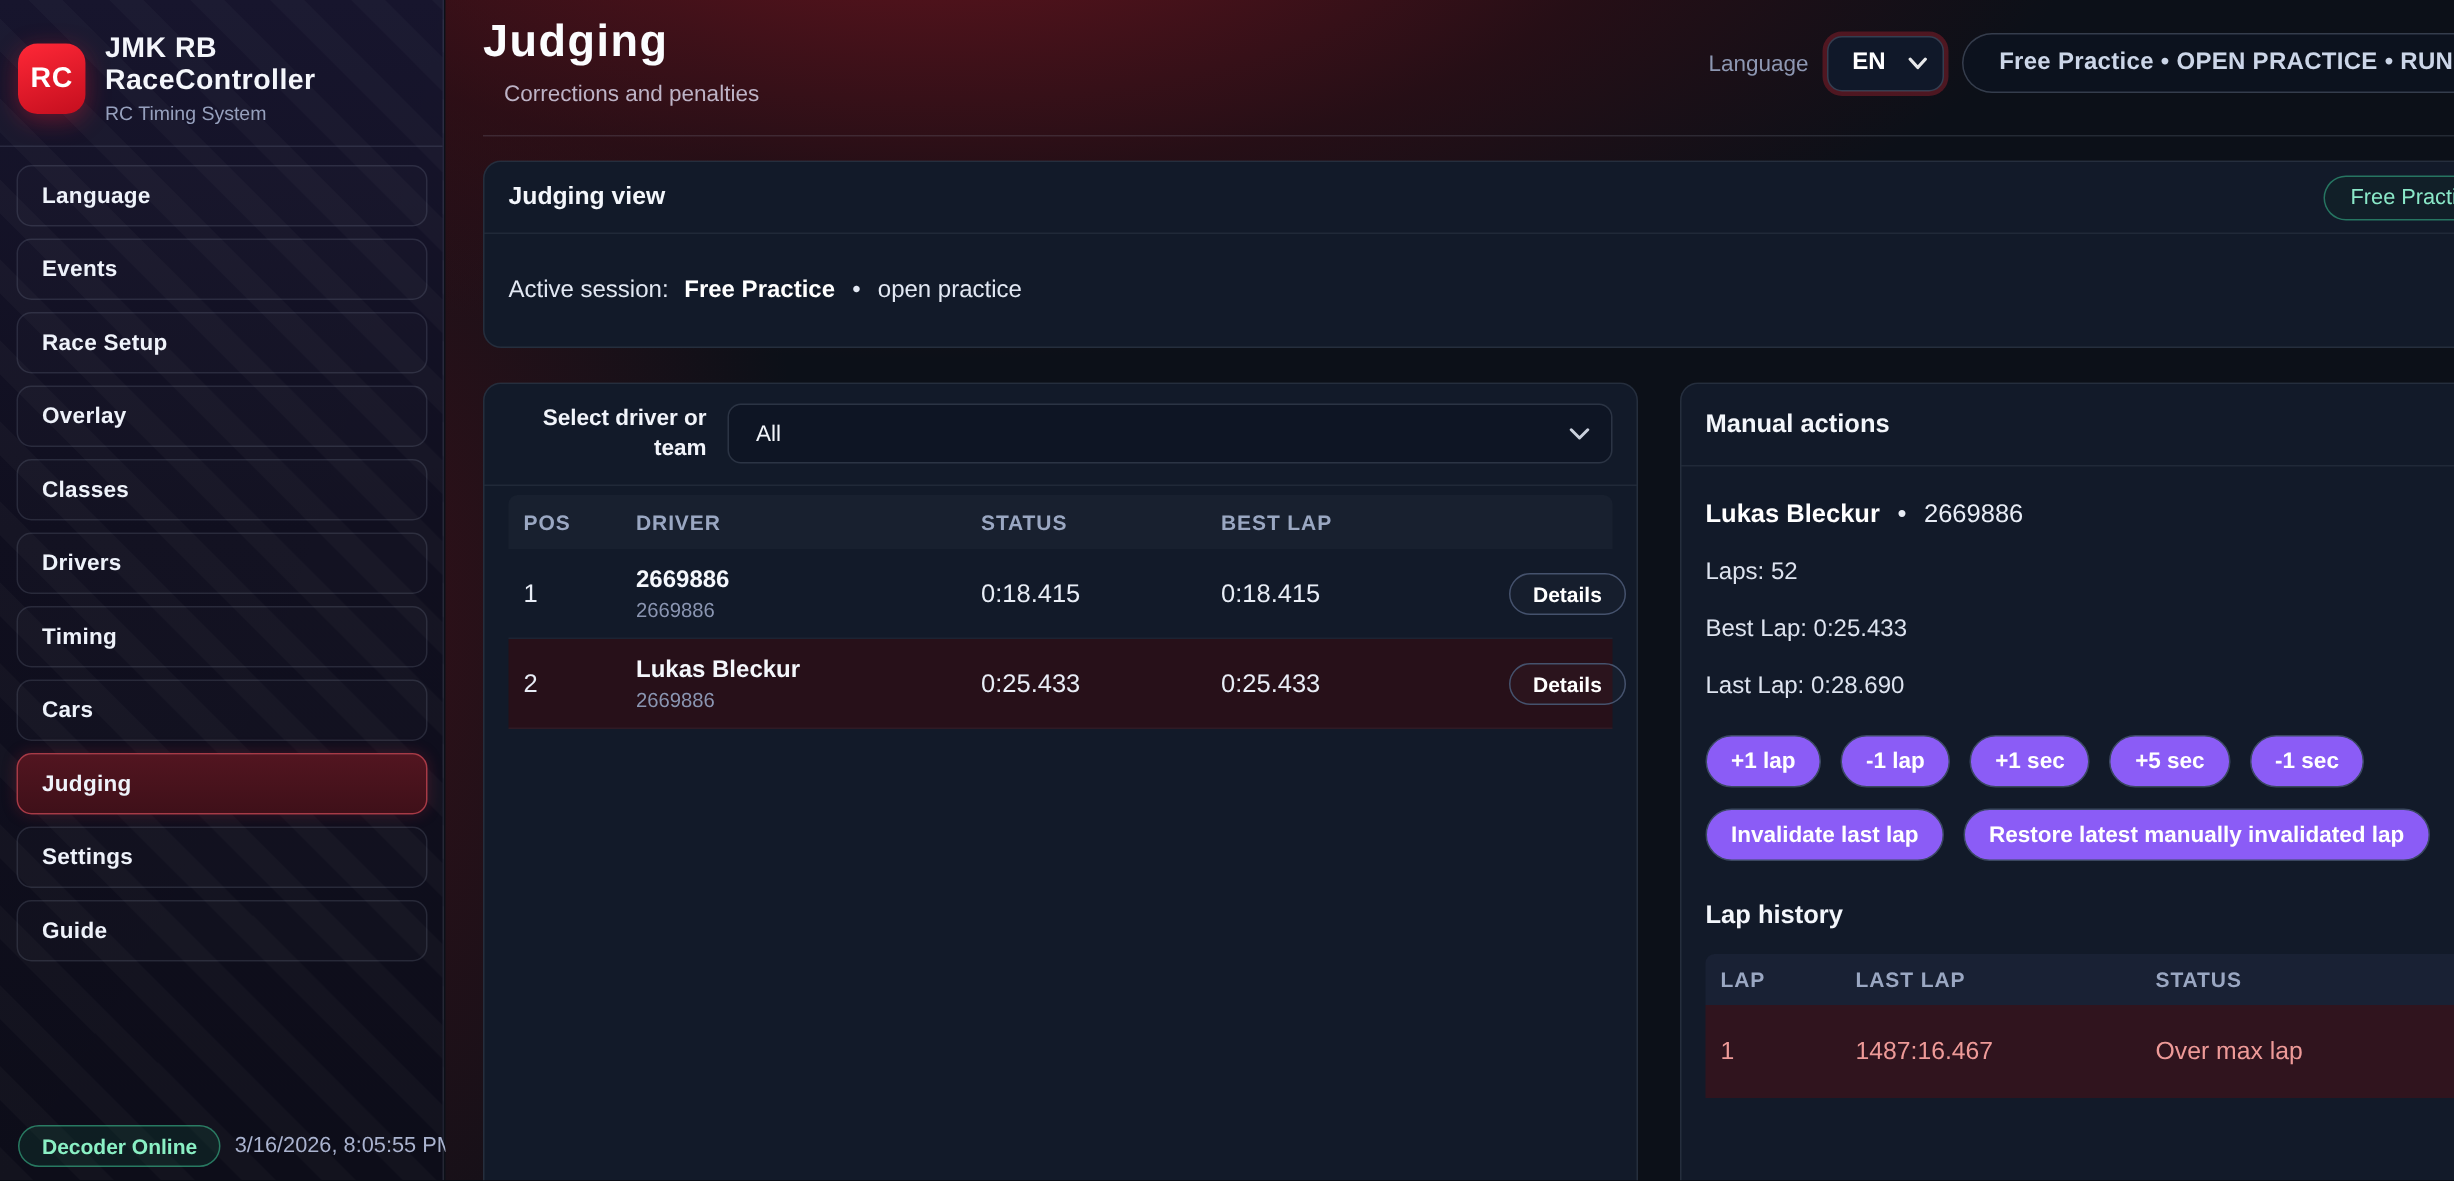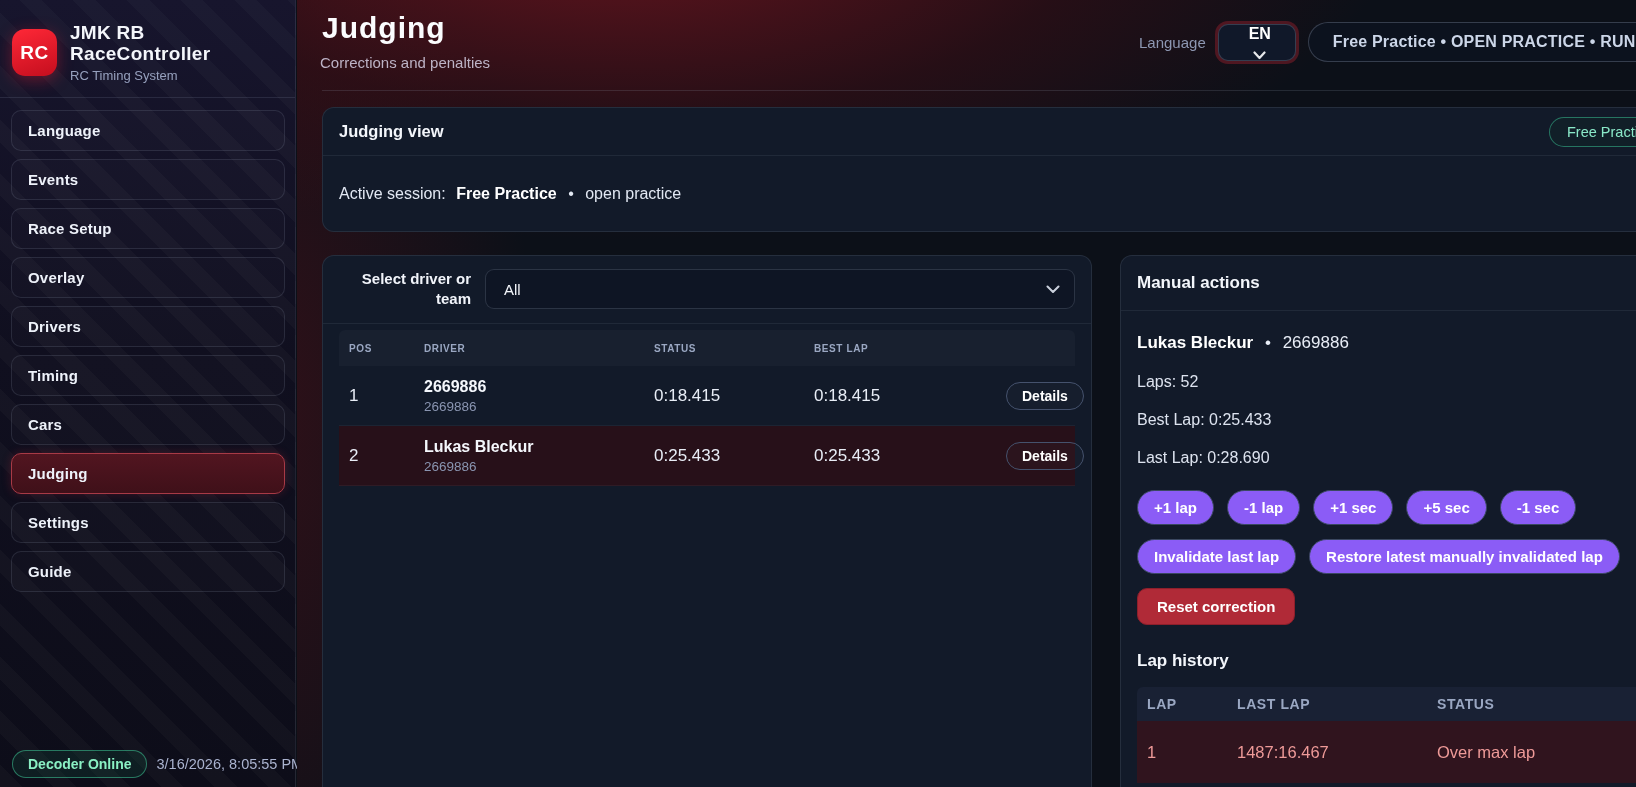--- a/index.html
+++ b/index.html
@@ -52,29 +52,29 @@
 
   
   .main {
     position:absolute; left:297px; top:0; width:1339px; height:787px;
     background:
       radial-gradient(1050px 430px at 24% -10%, rgba(116,21,31,0.88) 0%, rgba(64,13,20,0.5) 45%, rgba(12,16,24,0) 74%),
       radial-gradient(420px 820px at -4% 52%, rgba(86,17,25,0.5), rgba(12,16,24,0) 70%),
       #0c1018;
   }
   .page-title { position:absolute; left:25px; top:11px; font-size:30px; font-weight:bold; color:#fbfcfe; letter-spacing:1px; }
-  .page-subtitle { position:absolute; left:23px; top:54px; font-size:15px; color:#bdb3c6; }
+  .page-subtitle { position:absolute; left:39px; top:54px; font-size:15px; color:#bdb3c6; }
   .header-controls { position:absolute; left:842px; top:22px; display:flex; align-items:center; gap:12px; }
   .lang-label { font-size:15px; color:#8d97b2; }
   .lang-select {
     width:78px; height:37px; border-radius:10px; background:#101829;
     border:1px solid rgba(148,163,184,0.28);
     box-shadow:0 0 0 3px rgba(130,30,42,0.55);
     display:flex; align-items:center; justify-content:space-between;
-    padding:0 10px 0 16px; cursor:pointer;flex-direction:column;
+    padding:0 10px 0 16px; cursor:pointer;
   }
   .lang-value { font-size:16px; font-weight:bold; color:#fff; }
   .status-pill {
     height:40px; width:400px; flex:none; border-radius:999px;
     border:1px solid rgba(148,163,184,0.3); background:rgba(13,20,33,0.72);
     display:flex; align-items:center; padding:0 24px;
     font-size:16px; font-weight:bold; color:#ccd6e8; letter-spacing:.2px;
     white-space:nowrap; overflow:hidden;
   }
   .header-divider { position:absolute; left:25px; top:90px; width:1314px; border-top:1px solid rgba(148,163,184,0.18); }
@@ -108,21 +108,21 @@
     flex:1; height:40px; margin-left:14px; border-radius:9px;
     background:#0e1524; border:1px solid rgba(148,163,184,0.22);
     display:flex; align-items:center; justify-content:space-between;
     padding:0 14px 0 18px; font-size:15px; color:#f2f5fa; cursor:pointer;
   }
   .chev { flex:none; opacity:.9; }
   .dtable-head {
     display:grid; grid-template-columns:75px 230px 160px 160px 1fr;
     height:36px; align-items:center; margin:6px 16px 0;
     background:#18202f; border-radius:6px 6px 0 0;
-    font-size:10px; font-weight:bold; color:#9aa7c2; letter-spacing:.6px;
+    font-size:14px; font-weight:bold; color:#9aa7c2; letter-spacing:.6px;
   }
   .dtable-head > div { padding-left:10px; }
   .drow {
     display:grid; grid-template-columns:75px 230px 160px 160px 1fr;
     height:60px; align-items:center; margin:0 16px;
     border-bottom:1px solid rgba(148,163,184,0.08);
     font-size:17px; color:#e8edf6; cursor:pointer;
   }
   .drow > div { padding-left:10px; }
   .drow.selected { background:#271019; }
@@ -181,20 +181,21 @@
         <div class="logo-title">RaceController</div>
         <div class="logo-sub">RC Timing System</div>
       </div>
     </div>
     <div class="side-divider"></div>
     <nav class="nav">
       <div class="nav-item">Language</div>
       <div class="nav-item">Events</div>
       <div class="nav-item">Race Setup</div>
       <div class="nav-item">Overlay</div>
+      <div class="nav-item">Classes</div>
       <div class="nav-item">Drivers</div>
       <div class="nav-item">Timing</div>
       <div class="nav-item">Cars</div>
       <div class="nav-item active">Judging</div>
       <div class="nav-item">Settings</div>
       <div class="nav-item">Guide</div>
     </nav>
     <div class="side-footer">
       <span class="decoder-badge">Decoder Online</span>
       <span class="side-timestamp">3/16/2026, 8:05:55 PM</span>
@@ -291,21 +292,20 @@
           <span class="pill-btn">+1 lap</span>
           <span class="pill-btn">-1 lap</span>
           <span class="pill-btn">+1 sec</span>
           <span class="pill-btn">+5 sec</span>
           <span class="pill-btn">-1 sec</span>
         </div>
         <div class="btn-row second">
           <span class="pill-btn">Invalidate last lap</span>
           <span class="pill-btn">Restore latest manually invalidated lap</span>
         </div>
-        <span class="danger-btn">Reset correction</span>
 
         <div class="lh-title">Lap history</div>
         <div class="lh-head">
           <div>LAP</div>
           <div>LAST LAP</div>
           <div>STATUS</div>
         </div>
         <div class="lh-row">
           <div>1</div>
           <div>1487:16.467</div>

